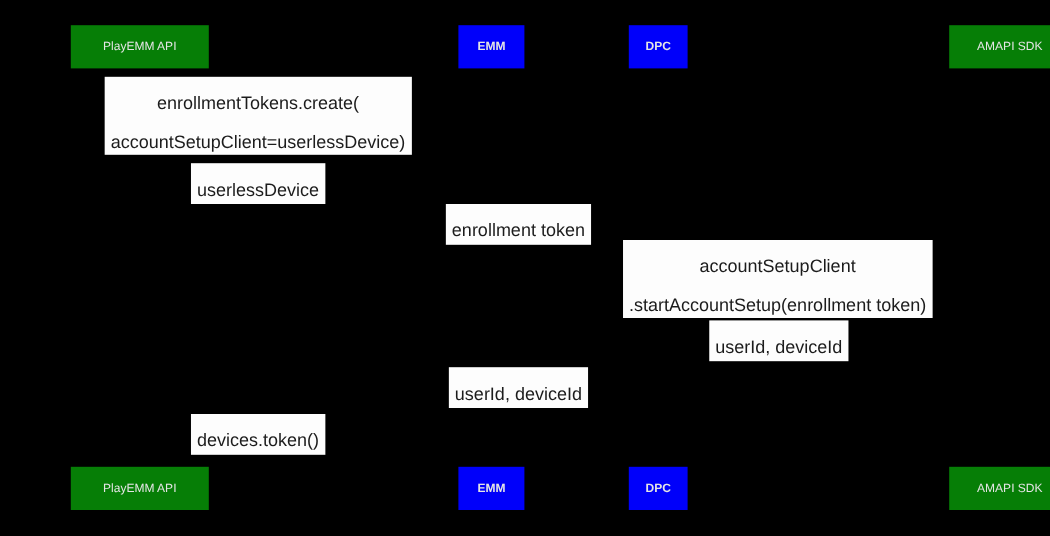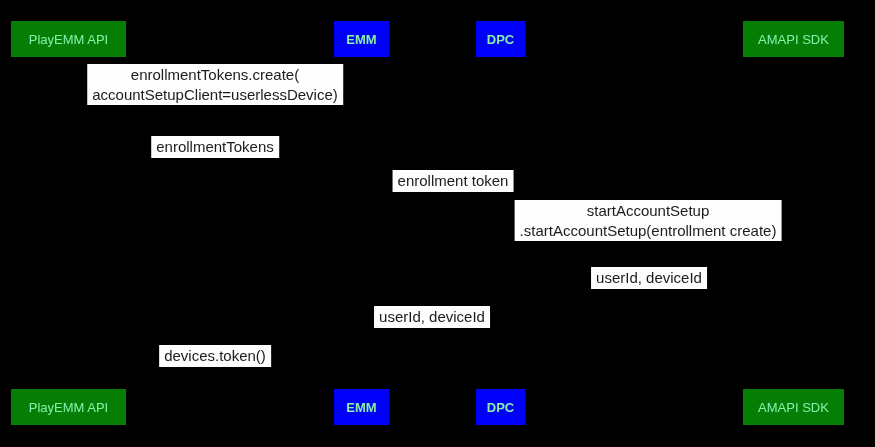--- a/index.html
+++ b/index.html
@@ -14,66 +14,67 @@
     background: #000000;
     overflow: hidden;
     font-family: "Liberation Sans", sans-serif;
   }
   .actor {
     position: absolute;
     height: 36px;
     display: flex;
     align-items: center;
     justify-content: center;
-    color: #86efac;
-    font-size: 13px;
+    color: #e5e5e5;
+    font-size: 10px;
     white-space: nowrap;
     box-sizing: border-box;
+    margin-left: 48px;
   }
   .actor.green { background: #067e06; }
   .actor.blue  { background: #0000fa; font-weight: bold; }
   .msg {
     position: absolute;
     transform: translateX(-50%);
     background: #fdfdfd;
     color: #1c1c1c;
     font-size: 15px;
     line-height: 19.5px;
     padding: 1px 5px;
     text-align: center;
     white-space: nowrap;
   }
-  .msg span { display: block; }
+  .msg span { display: block; margin-top: 12px; }
 </style>
 </head>
 <body>
 
 <div class="stage">
 
   <div class="actor green" style="left:11px;  top:21px; width:115px;">PlayEMM API</div>
   <div class="actor blue" style="left:334px; top:21px; width:55px;">EMM</div>
   <div class="actor blue" style="left:476px; top:21px; width:49px;">DPC</div>
   <div class="actor green" style="left:743px; top:21px; width:101px;">AMAPI SDK</div>
 
   <div class="msg" style="left:215px; top:64px;">
     <span>enrollmentTokens.create(</span>
     <span>accountSetupClient=userlessDevice)</span>
   </div>
 
   <div class="msg" style="left:215px; top:136px;">
-    <span>enrollmentTokens</span>
+    <span>userlessDevice</span>
   </div>
 
-  <div class="msg" style="left:453px; top:170px;">
+  <div class="msg" style="left:432px; top:170px;">
     <span>enrollment token</span>
   </div>
 
   <div class="msg" style="left:648px; top:200px;">
-    <span>startAccountSetup</span>
-    <span>.startAccountSetup(entrollment create)</span>
+    <span>accountSetupClient</span>
+    <span>.startAccountSetup(enrollment token)</span>
   </div>
 
   <div class="msg" style="left:649px; top:267px;">
     <span>userId, deviceId</span>
   </div>
 
   <div class="msg" style="left:432px; top:306px;">
     <span>userId, deviceId</span>
   </div>
 

